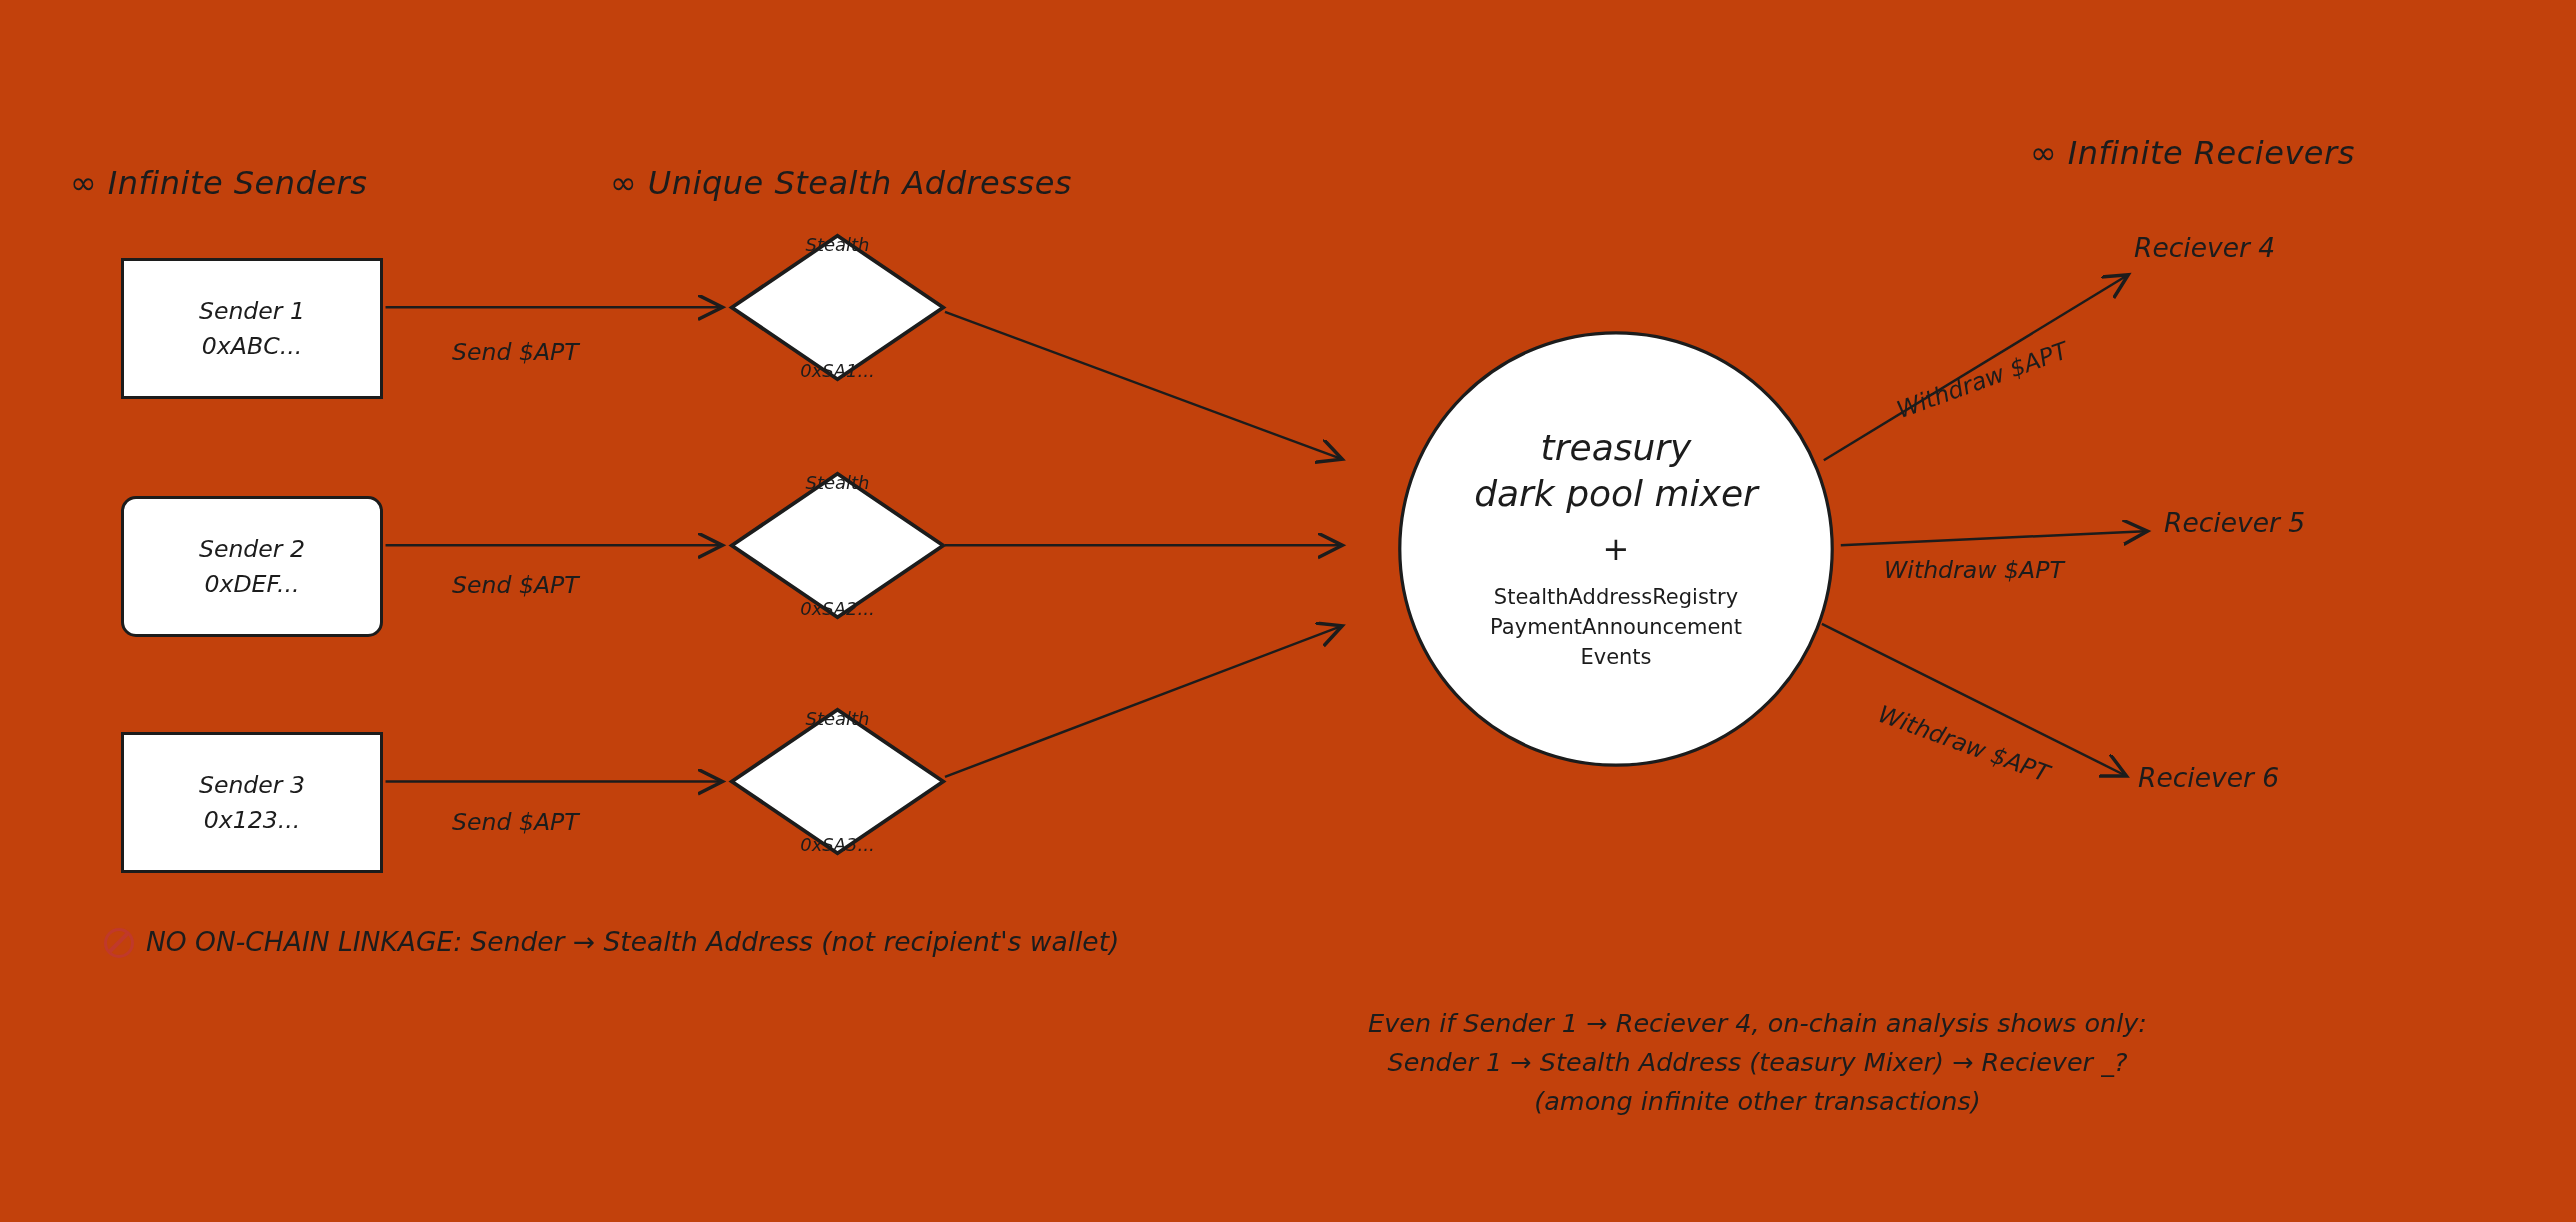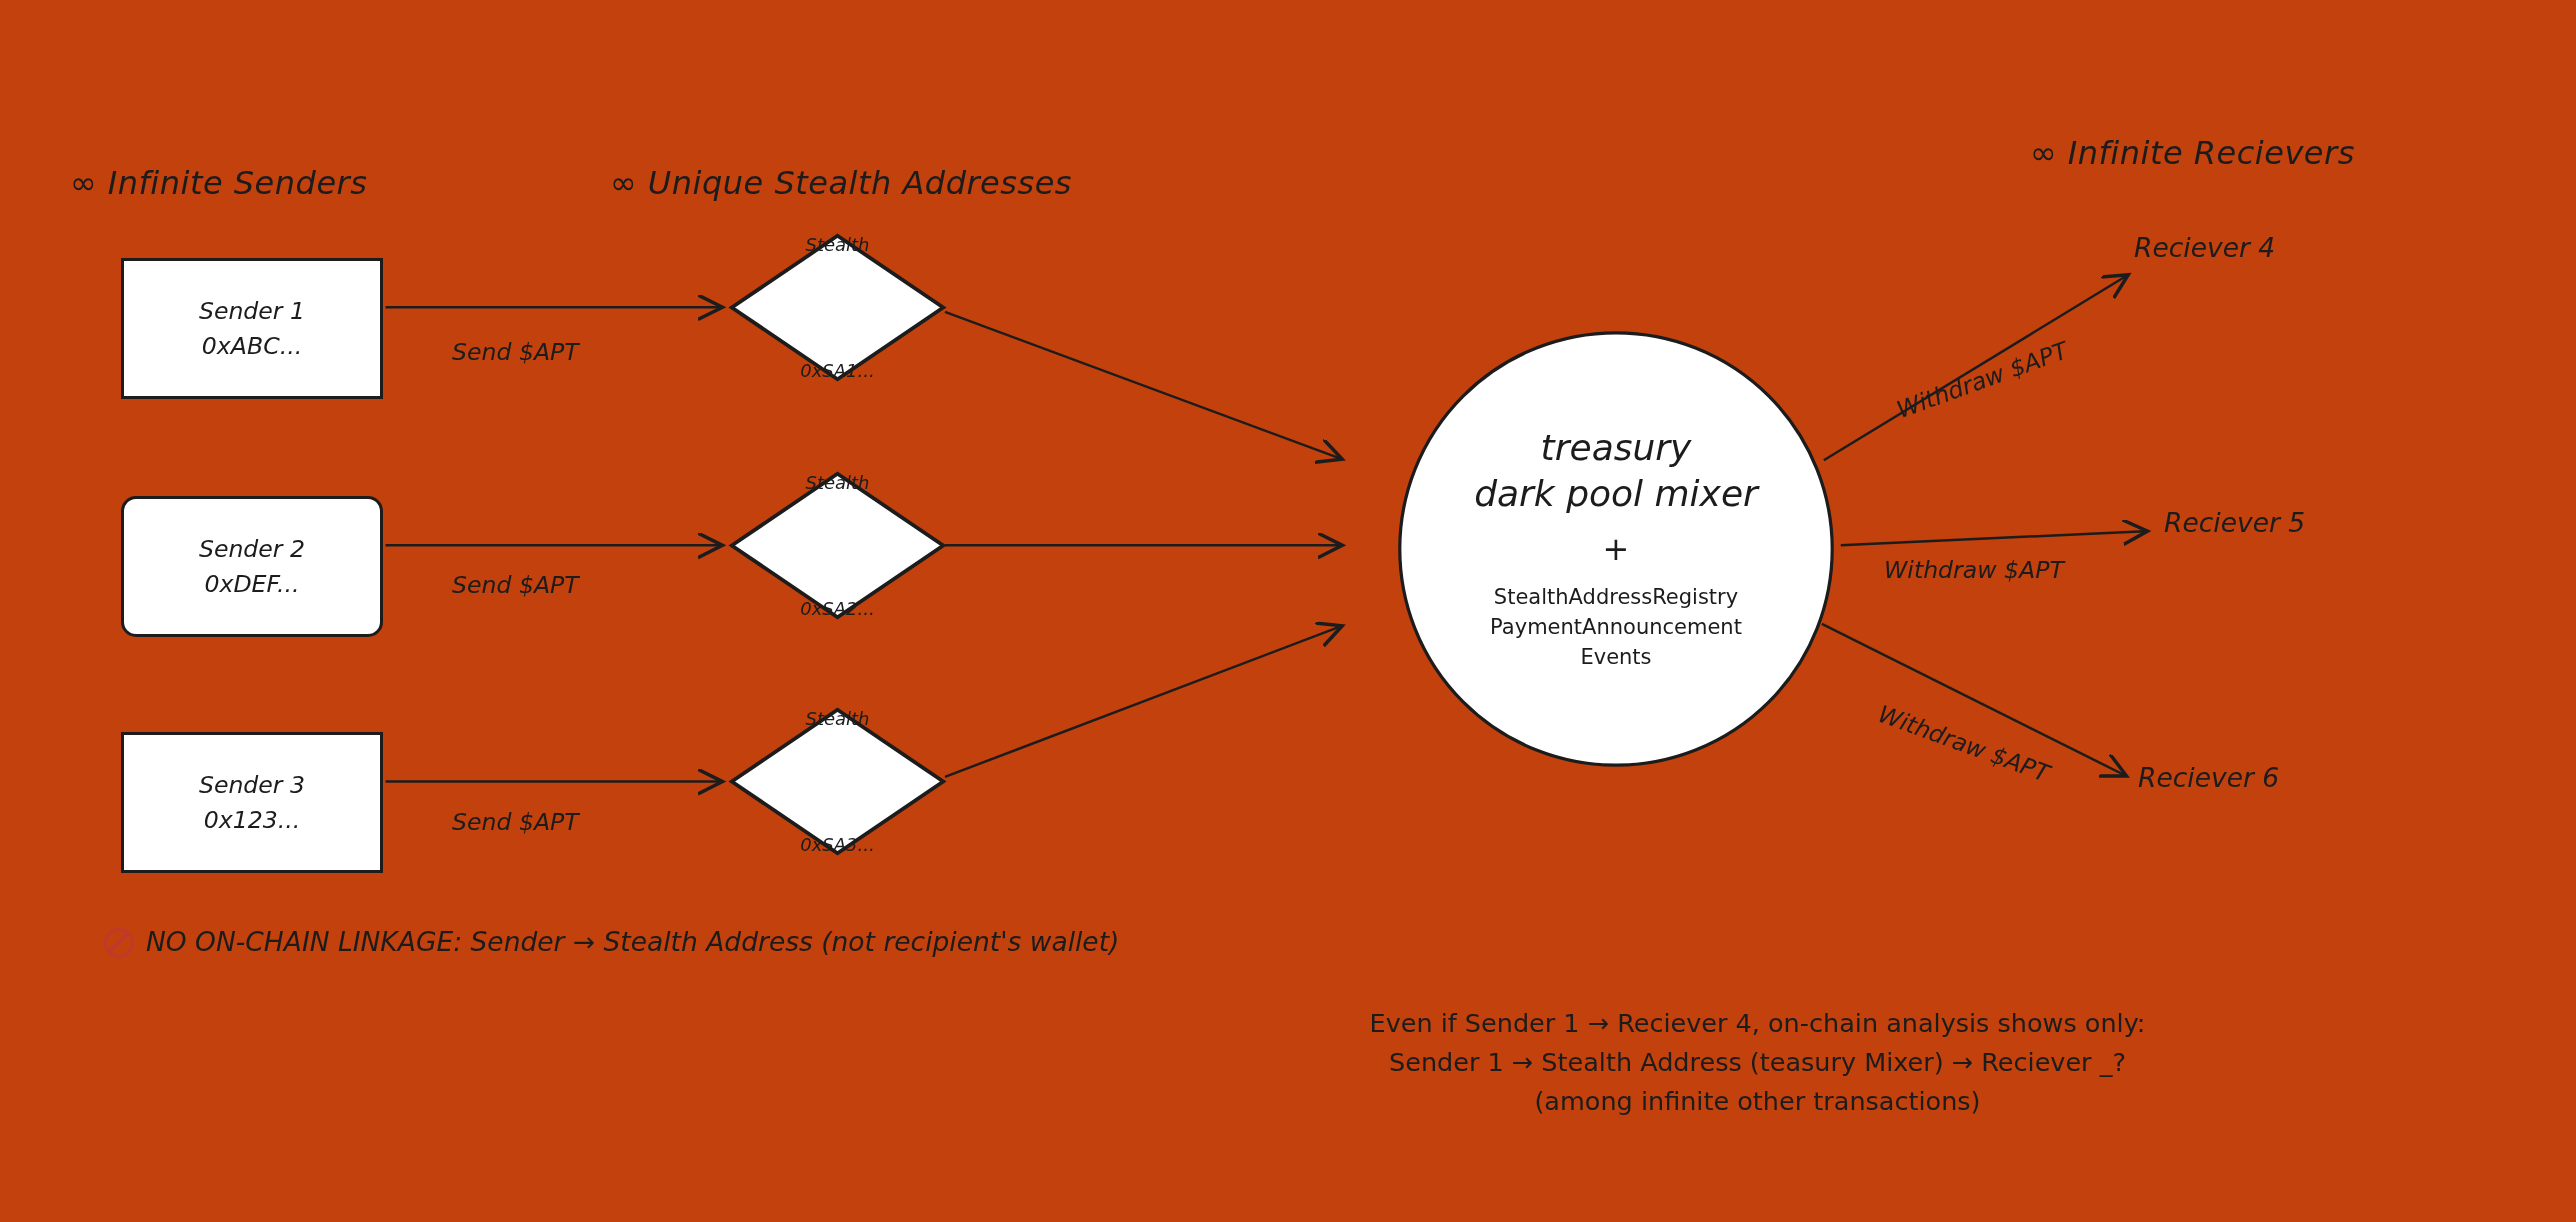--- a/index.html
+++ b/index.html
@@ -135,20 +135,21 @@
 
   
   .note-main {
     font-size: 26.5px;
     font-style: italic;
     color: #1c1c1c;
     white-space: pre;
   }
   .note-block {
     font-size: 25.5px;
+    font-style: italic;
     color: #1c1c1c;
     text-align: center;
     line-height: 1.52;
     white-space: pre-line;
   }
   .no-icon {
     position: absolute;
     width: 30px;
     height: 30px;
     border: 3.8px solid #c0392b;

